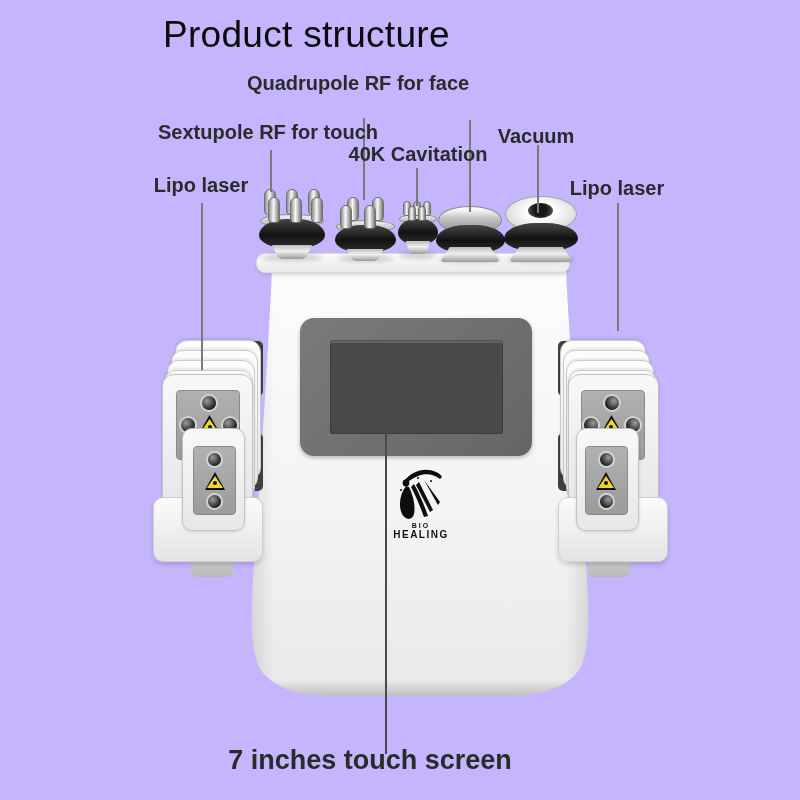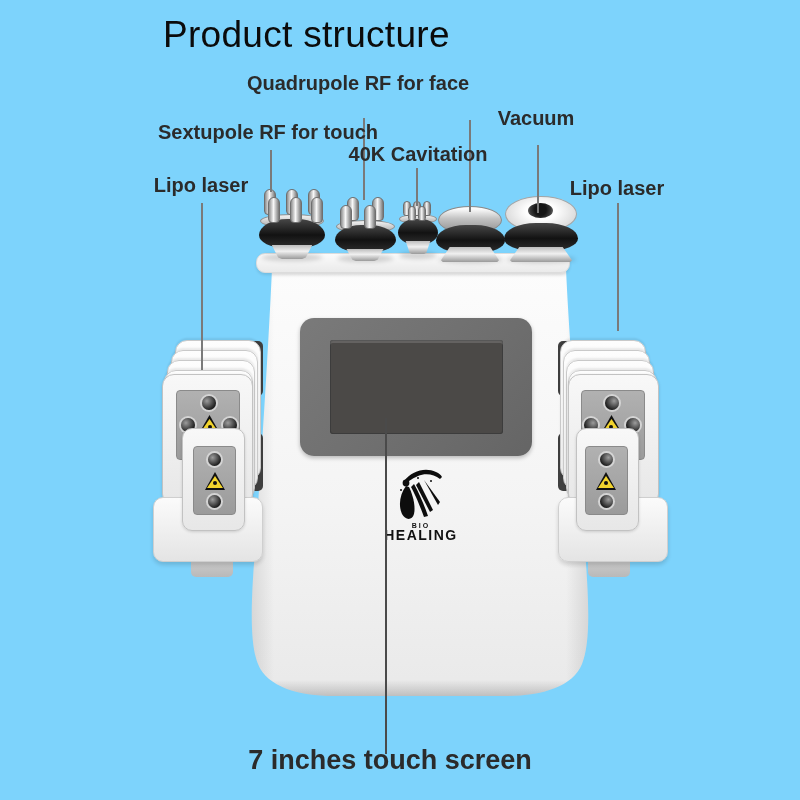--- a/index.html
+++ b/index.html
@@ -1,16 +1,16 @@
 <!DOCTYPE html>
 <html style="--label_text: #2b2b2b; --leader_line: #7a7a7a; --screen_line: #4a4a4a; --warning_yellow: #f2d42e; --screen_bezel: #6f6f6f; --screen_panel: #4b4947; --head_black: #121212;"><head>
 <meta charset="utf-8">
 <style>
   html,body{margin:0;padding:0;background:#fff;}
-  .canvas{position:relative;width:800px;height:800px;background:#7dd3fc;overflow:hidden;
+  .canvas{position:relative;width:800px;height:800px;background:#c4b5fd;overflow:hidden;
           font-family:"Liberation Sans",sans-serif;}
   .title{position:absolute;left:163px;top:14px;margin:0;font-size:37px;font-weight:400;
          color:#0b0b0b;letter-spacing:.3px;}
   
   .cl{position:absolute;transform:translateX(-50%);font-size:20px;font-weight:600;
       color:var(--label_text,#2b2b2b);white-space:nowrap;z-index:10;text-align:center;line-height:22px;}
   .caption{font-size:27px;}
   
   .leader{position:absolute;width:2px;background:var(--leader_line,#7a7a7a);z-index:9;}
   .leader.dark{background:var(--screen_line,#4a4a4a);}
@@ -65,21 +65,21 @@
   .bezel{position:absolute;left:300px;top:318px;width:232px;height:138px;border-radius:14px;z-index:3;
          background:linear-gradient(135deg,#7a7a7a,var(--screen_bezel,#6f6f6f) 55%,#656565);
          box-shadow:0 2px 4px rgba(0,0,0,.25);}
   .panel{position:absolute;left:30px;top:22px;width:173px;height:94px;border-radius:3px;
          background:var(--screen_panel,#4b4947);
          box-shadow:inset 0 3px 0 rgba(255,255,255,.14), inset 0 0 0 1px #3c3c3c;}
   
   .logo{position:absolute;left:374px;top:466px;width:94px;height:82px;z-index:4;text-align:center;}
   .logo svg{display:block;margin:0 auto;}
   .logo-t1{font-size:7px;font-weight:700;letter-spacing:2px;color:#111;line-height:7px;}
-  .logo-t2{font-size:14px;font-weight:700;letter-spacing:1.5px;color:#111;line-height:12px;}
+  .logo-t2{font-size:10px;font-weight:700;letter-spacing:1.5px;color:#111;line-height:12px;}
 </style>
 </head>
 <body style="background: rgb(255, 255, 255);">
 
 <div class="canvas">
 
   <h1 class="title">Product structure</h1>
 
   <div class="mbody">
     <div class="shade" style="left:7%;right:7%;top:0;height:10px;background:linear-gradient(180deg,rgba(0,0,0,.09),rgba(0,0,0,0));"></div>
@@ -234,17 +234,17 @@
   <div class="leader" style="left:469px;top:120px;height:92px;"></div>
   <div class="leader" style="left:537px;top:145px;height:68px;"></div>
   <div class="leader" style="left:201px;top:203px;height:167px;"></div>
   <div class="leader" style="left:617px;top:203px;height:128px;"></div>
   <div class="leader dark" style="left:385px;top:418px;height:336px;"></div>
 
   <div class="cl" style="left:201px;top:174px;">Lipo laser</div>
   <div class="cl" style="left:268px;top:121px;">Sextupole RF for touch</div>
   <div class="cl" style="left:358px;top:72px;">Quadrupole RF for face</div>
   <div class="cl" style="left:418px;top:143px;">40K Cavitation</div>
-  <div class="cl" style="left:536px;top:107px;">Vacuum</div>
+  <div class="cl" style="left:536px;top:125px;">Vacuum</div>
   <div class="cl" style="left:617px;top:177px;">Lipo laser</div>
-  <div class="cl caption" style="left:390px;top:749px;">7 inches touch screen</div>
+  <div class="cl caption" style="left:370px;top:749px;">7 inches touch screen</div>
 
 </div>
 
 </body></html>

